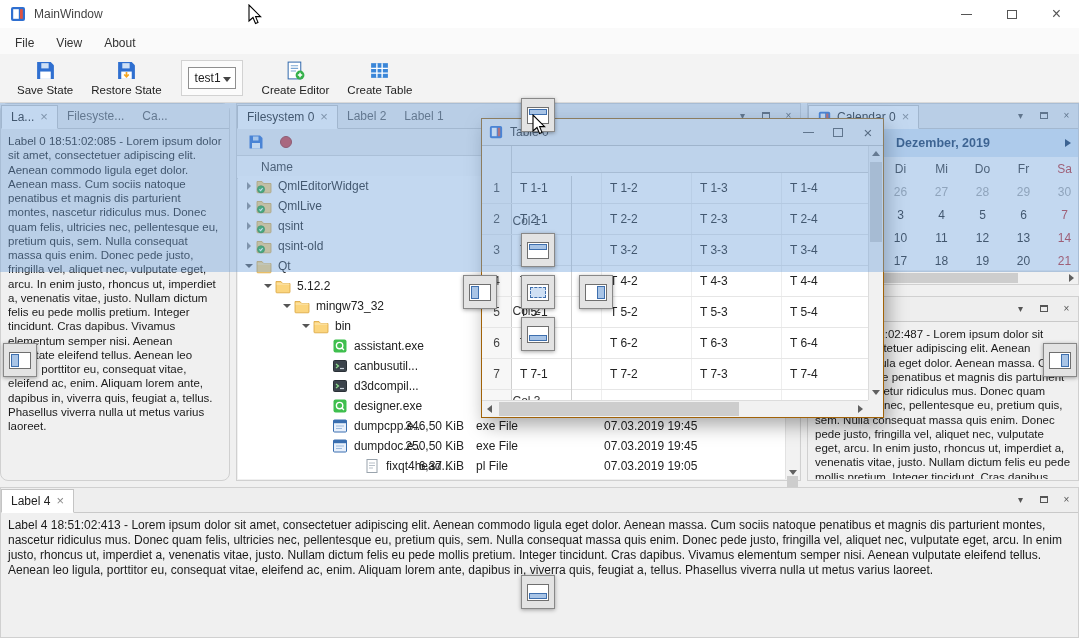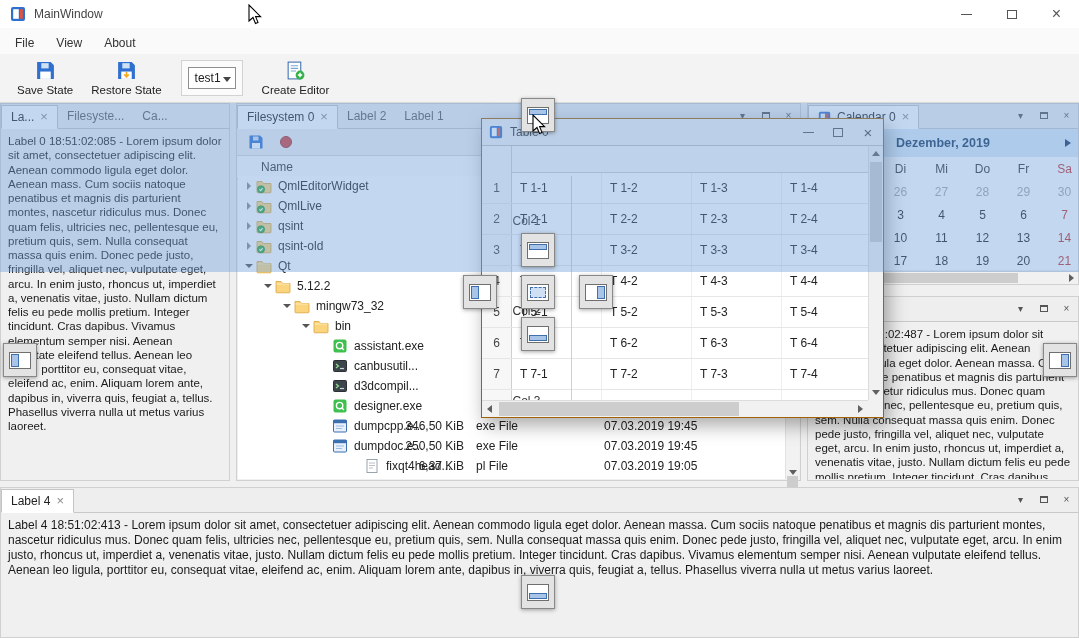--- a/index.html
+++ b/index.html
@@ -28,21 +28,21 @@
   .tool-btn svg{width:21px;height:21px;}
   .tool-label{font-size:11.5px;color:#222;white-space:nowrap;}
   .combo-wrap{margin:0 10px;padding:6px;border:1px solid #d2d2d2;background:#fbfbfb;}
   .combo{width:48px;height:22px;background:#fff;border:1px solid #8f8f8f;display:flex;align-items:center;
          padding-left:6px;position:relative;box-sizing:border-box;}
   .combo-arrow{position:absolute;right:4px;top:9px;width:0;height:0;
                border-left:4px solid transparent;border-right:4px solid transparent;border-top:5px solid #444;}
 
   
   .panel{position:absolute;background:#f0f0f0;border:1px solid #d0d0d0;box-sizing:border-box;}
-  #left-panel{left:0;top:103px;width:230px;height:378px;}
+  #left-panel{left:0;top:103px;width:230px;height:378px;border-radius:8px;}
   #fs-panel{left:236px;top:103px;width:565px;height:378px;}
   #cal-panel{left:807px;top:103px;width:272px;height:182px;}
   #l5-panel{left:807px;top:296px;width:272px;height:185px;}
   #l4-panel{left:0;top:487px;width:1079px;height:151px;}
 
   .tabbar{height:24px;display:flex;align-items:flex-end;position:relative;
           border-bottom:1px solid #c9c9c9;background:#eeeeee;}
   .tab{display:flex;align-items:center;gap:6px;padding:4px 9px;height:24px;box-sizing:border-box;
        color:#5a5a5a;white-space:nowrap;}
   .tab.active{background:#ffffff;border:1px solid #c4c4c4;border-bottom:1px solid #ffffff;
@@ -201,20 +201,27 @@
     </div>
     <div class="tool-btn">
       <svg viewBox="0 0 20 20">
           <rect x="3" y="2" width="12" height="16" fill="#ffffff" stroke="#3a6fb0"></rect>
           <path d="M5.5 5.5 h7 M5.5 8 h7 M5.5 10.5 h5" stroke="#7ba6d4" stroke-width="1.1"></path>
           <circle cx="14.3" cy="14.3" r="4.2" fill="#35b14a"></circle>
           <path d="M14.3 12.2 v4.2 M12.2 14.3 h4.2" stroke="#fff" stroke-width="1.4"></path>
         </svg>
       <span class="tool-label">Create Editor</span>
     </div>
+    <div class="tool-btn">
+      <svg viewBox="0 0 20 20">
+          <rect x="2" y="3" width="16" height="14" fill="#3a86d8"></rect>
+          <path d="M2 8 h16 M2 12.5 h16 M7.5 3 v14 M12.5 3 v14" stroke="#fff" stroke-width="1.3"></path>
+        </svg>
+      <span class="tool-label">Create Table</span>
+    </div>
   </div>
 
   <div class="panel" id="left-panel">
     <div class="tabbar" id="left-tabs">
         <div class="tab active">
           <span class="tab-label">La...</span>
           <span class="tab-close">×</span>
         </div>
         <div class="tab">
           <span class="tab-label">Filesyste...</span>

